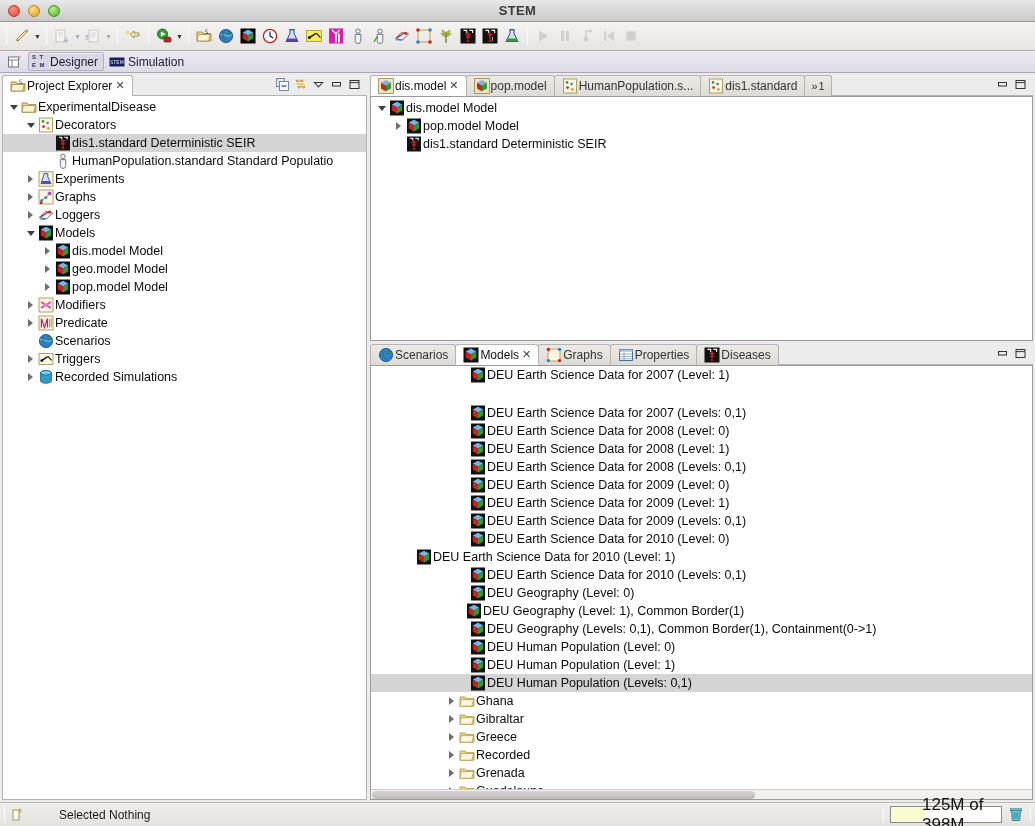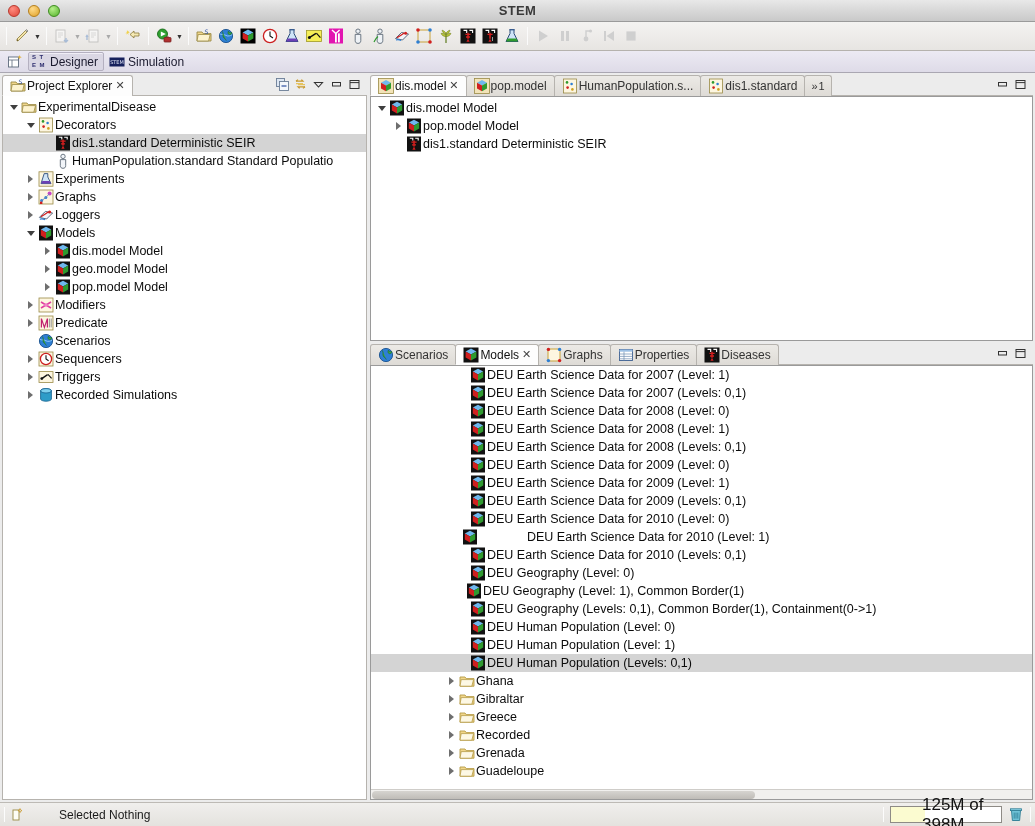--- a/index.html
+++ b/index.html
@@ -615,33 +615,20 @@
                 </svg>
               </span>
               <span class="lbl">Scenarios</span>
             </div>
             <div class="row" style="padding-left: 21px;">
               <span class="tw closed">
                 <i></i>
               </span>
               <span class="ti">
                 <svg width="16" height="16" viewBox="0 0 16 16">
-                  <rect x="1" y="1" width="14" height="14" fill="#fdf6e0" stroke="#9a8a45" stroke-width="0.8"></rect>
-                  <circle cx="8" cy="8" r="5.6" fill="#fff" stroke="#cc1f1f" stroke-width="1.3"></circle>
-                  <path d="M8 4.2V8l2.6 1.8" stroke="#111" stroke-width="1.1" fill="none"></path>
-                </svg>
-              </span>
-              <span class="lbl">Sequencers</span>
-            </div>
-            <div class="row" style="padding-left: 21px;">
-              <span class="tw closed">
-                <i></i>
-              </span>
-              <span class="ti">
-                <svg width="16" height="16" viewBox="0 0 16 16">
                   <rect x="1" y="2.6" width="14" height="10.8" fill="#fdf6e0" stroke="#9a8a45" stroke-width="0.8"></rect>
                   <circle cx="3.8" cy="9.6" r="1.4" fill="#111"></circle>
                   <path d="M3.8 9.6L9.6 5.6" stroke="#111" stroke-width="1.3"></path>
                   <path d="M10 5.4l3.6 4" stroke="#111" stroke-width="1.1"></path>
                 </svg>
               </span>
               <span class="lbl">Triggers</span>
             </div>
             <div class="row" style="padding-left: 21px;">
               <span class="tw closed">
@@ -857,21 +844,21 @@
                   <span class="ti">
                     <svg width="16" height="16" viewBox="0 0 16 16">
                       <rect x="1" y="0.5" width="14" height="15" fill="#111"></rect>
                       <polygon points="8,1.8 13.2,4.6 8,7.4 2.8,4.6" fill="#6fb8ee"></polygon>
                       <polygon points="8,7.4 2.8,4.6 2.8,10.4 8,13.4" fill="#d01f1f"></polygon>
                       <polygon points="8,7.4 13.2,4.6 13.2,10.4 8,13.4" fill="#2f9a2f"></polygon>
                     </svg>
                   </span>
                   <span class="lbl">DEU Earth Science Data for 2007 (Level: 1)</span>
                 </div>
-                <div class="lrow" style="padding-left: 98px;">
+                <div class="lrow" style="padding-left: 98px; margin-top: 20px;">
                   <span class="ti">
                     <svg width="16" height="16" viewBox="0 0 16 16">
                       <rect x="1" y="0.5" width="14" height="15" fill="#111"></rect>
                       <polygon points="8,1.8 13.2,4.6 8,7.4 2.8,4.6" fill="#6fb8ee"></polygon>
                       <polygon points="8,7.4 2.8,4.6 2.8,10.4 8,13.4" fill="#d01f1f"></polygon>
                       <polygon points="8,7.4 13.2,4.6 13.2,10.4 8,13.4" fill="#2f9a2f"></polygon>
                     </svg>
                   </span>
                   <span class="lbl">DEU Earth Science Data for 2007 (Levels: 0,1)</span>
                 </div>
@@ -945,21 +932,21 @@
                   <span class="ti">
                     <svg width="16" height="16" viewBox="0 0 16 16">
                       <rect x="1" y="0.5" width="14" height="15" fill="#111"></rect>
                       <polygon points="8,1.8 13.2,4.6 8,7.4 2.8,4.6" fill="#6fb8ee"></polygon>
                       <polygon points="8,7.4 2.8,4.6 2.8,10.4 8,13.4" fill="#d01f1f"></polygon>
                       <polygon points="8,7.4 13.2,4.6 13.2,10.4 8,13.4" fill="#2f9a2f"></polygon>
                     </svg>
                   </span>
                   <span class="lbl">DEU Earth Science Data for 2010 (Level: 0)</span>
                 </div>
-                <div class="lrow" style="padding-left: 90px; gap: 48px;">
+                <div class="lrow" style="padding-left: 44px;">
                   <span class="ti">
                     <svg width="16" height="16" viewBox="0 0 16 16">
                       <rect x="1" y="0.5" width="14" height="15" fill="#111"></rect>
                       <polygon points="8,1.8 13.2,4.6 8,7.4 2.8,4.6" fill="#6fb8ee"></polygon>
                       <polygon points="8,7.4 2.8,4.6 2.8,10.4 8,13.4" fill="#d01f1f"></polygon>
                       <polygon points="8,7.4 13.2,4.6 13.2,10.4 8,13.4" fill="#2f9a2f"></polygon>
                     </svg>
                   </span>
                   <span class="lbl">DEU Earth Science Data for 2010 (Level: 1)</span>
                 </div>

